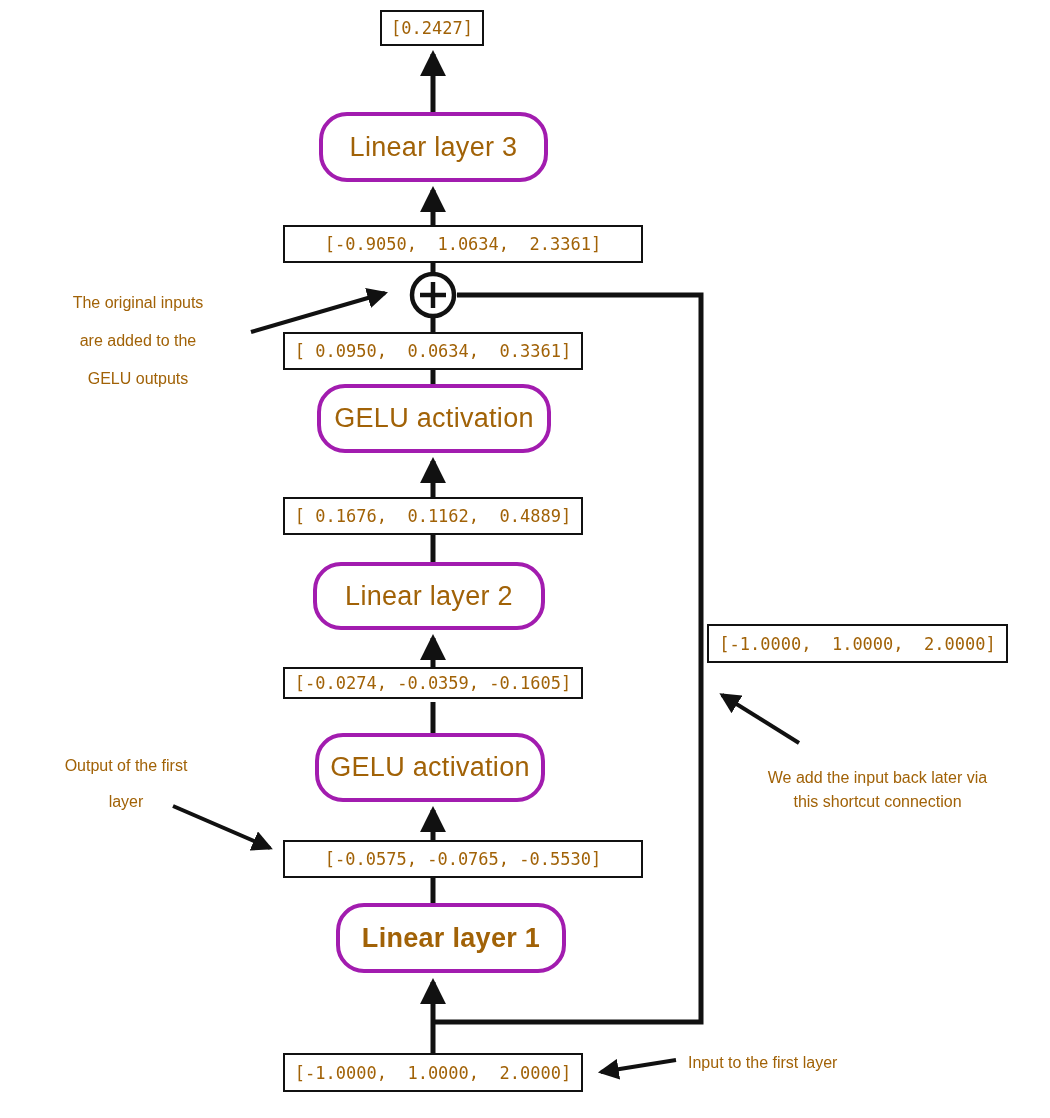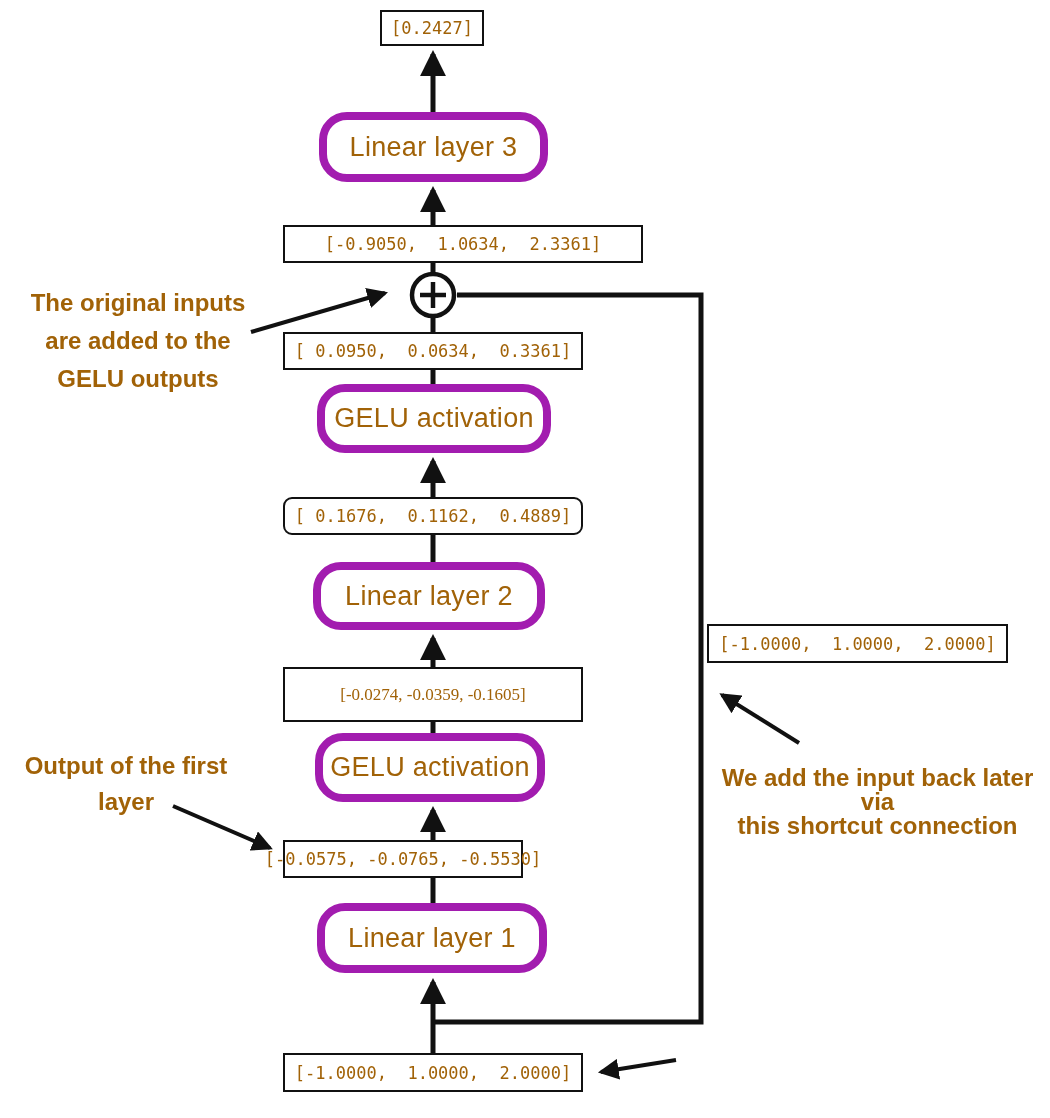--- a/index.html
+++ b/index.html
@@ -27,33 +27,33 @@
     justify-content: center;
     font-family: "DejaVu Sans Mono", monospace;
     font-size: 17px;
     white-space: pre;
     z-index: 2;
   }
   .layer-box {
     position: absolute;
     box-sizing: border-box;
     background: #ffffff;
-    border: 8px solid #a21caf;
+    border: 4px solid #a21caf;
     border-radius: 28px;
     display: flex;
     align-items: center;
     justify-content: center;
     font-size: 27px;
     letter-spacing: 0.3px;
     z-index: 2;
   }
   .note {
     position: absolute;
-    font-weight: bold;
-    font-size: 24px;
+    font-weight: normal;
+    font-size: 16px;
     text-align: center;
     white-space: pre-line;
     z-index: 3;
   }
   .note-left { text-align: left; white-space: nowrap; }
   .ln38 { line-height: 38px; }
   .ln36 { line-height: 36px; }
   .ln43 { line-height: 24px; }
 </style>
 </head>
@@ -98,40 +98,41 @@
   <div class="tensor-box" style="left:380px; top:10px; width:104px; height:36px;">[0.2427]</div>
 
   <div class="layer-box" style="left:319px; top:112px; width:229px; height:70px;">Linear layer 3</div>
 
   <div class="tensor-box" style="left:283px; top:225px; width:360px; height:38px;">[-0.9050,  1.0634,  2.3361]</div>
 
   <div class="tensor-box" style="left:283px; top:332px; width:300px; height:38px;">[ 0.0950,  0.0634,  0.3361]</div>
 
   <div class="layer-box" style="left:317px; top:384px; width:234px; height:69px;">GELU activation</div>
 
-  <div class="tensor-box" style="left:283px; top:497px; width:300px; height:38px;border-radius:9px;">[ 0.1676,  0.1162,  0.4889]</div>
+  <div class="tensor-box" style="left:283px; top:497px; width:300px; height:38px;">[ 0.1676,  0.1162,  0.4889]</div>
 
   <div class="layer-box" style="left:313px; top:562px; width:232px; height:68px;">Linear layer 2</div>
 
-  <div class="tensor-box" style="left:283px; top:667px; width:300px; height:55px;font-family:Liberation Serif, serif;">[-0.0274, -0.0359, -0.1605]</div>
+  <div class="tensor-box" style="left:283px; top:667px; width:300px; height:32px;">[-0.0274, -0.0359, -0.1605]</div>
 
   <div class="layer-box" style="left:315px; top:733px; width:230px; height:69px;">GELU activation</div>
 
-  <div class="tensor-box" style="left:283px; top:840px; width:240px; height:38px;">[-0.0575, -0.0765, -0.5530]</div>
+  <div class="tensor-box" style="left:283px; top:840px; width:360px; height:38px;">[-0.0575, -0.0765, -0.5530]</div>
 
-  <div class="layer-box" style="left:317px; top:903px; width:230px; height:70px;">Linear layer 1</div>
+  <div class="layer-box" style="left:336px; top:903px; width:230px; height:70px;font-weight:bold;">Linear layer 1</div>
 
   <div class="tensor-box" style="left:283px; top:1053px; width:300px; height:39px;">[-1.0000,  1.0000,  2.0000]</div>
 
   <div class="tensor-box" style="left:707px; top:624px; width:301px; height:39px;">[-1.0000,  1.0000,  2.0000]</div>
 
   <div class="note ln38" style="left:28px; top:284px; width:220px;">The original inputs
 are added to the
 GELU outputs</div>
 
   <div class="note ln36" style="left:20px; top:748px; width:212px;text-align:center;">Output of the first
 layer</div>
 
   <div class="note ln43" style="left:705px; top:766px; width:345px;">We add the input back later via
 this shortcut connection</div>
 
+  <div class="note note-left" style="left:688px; top:1054px; width:280px;">Input to the first layer</div>
 
 </div>
 
 </body></html>

